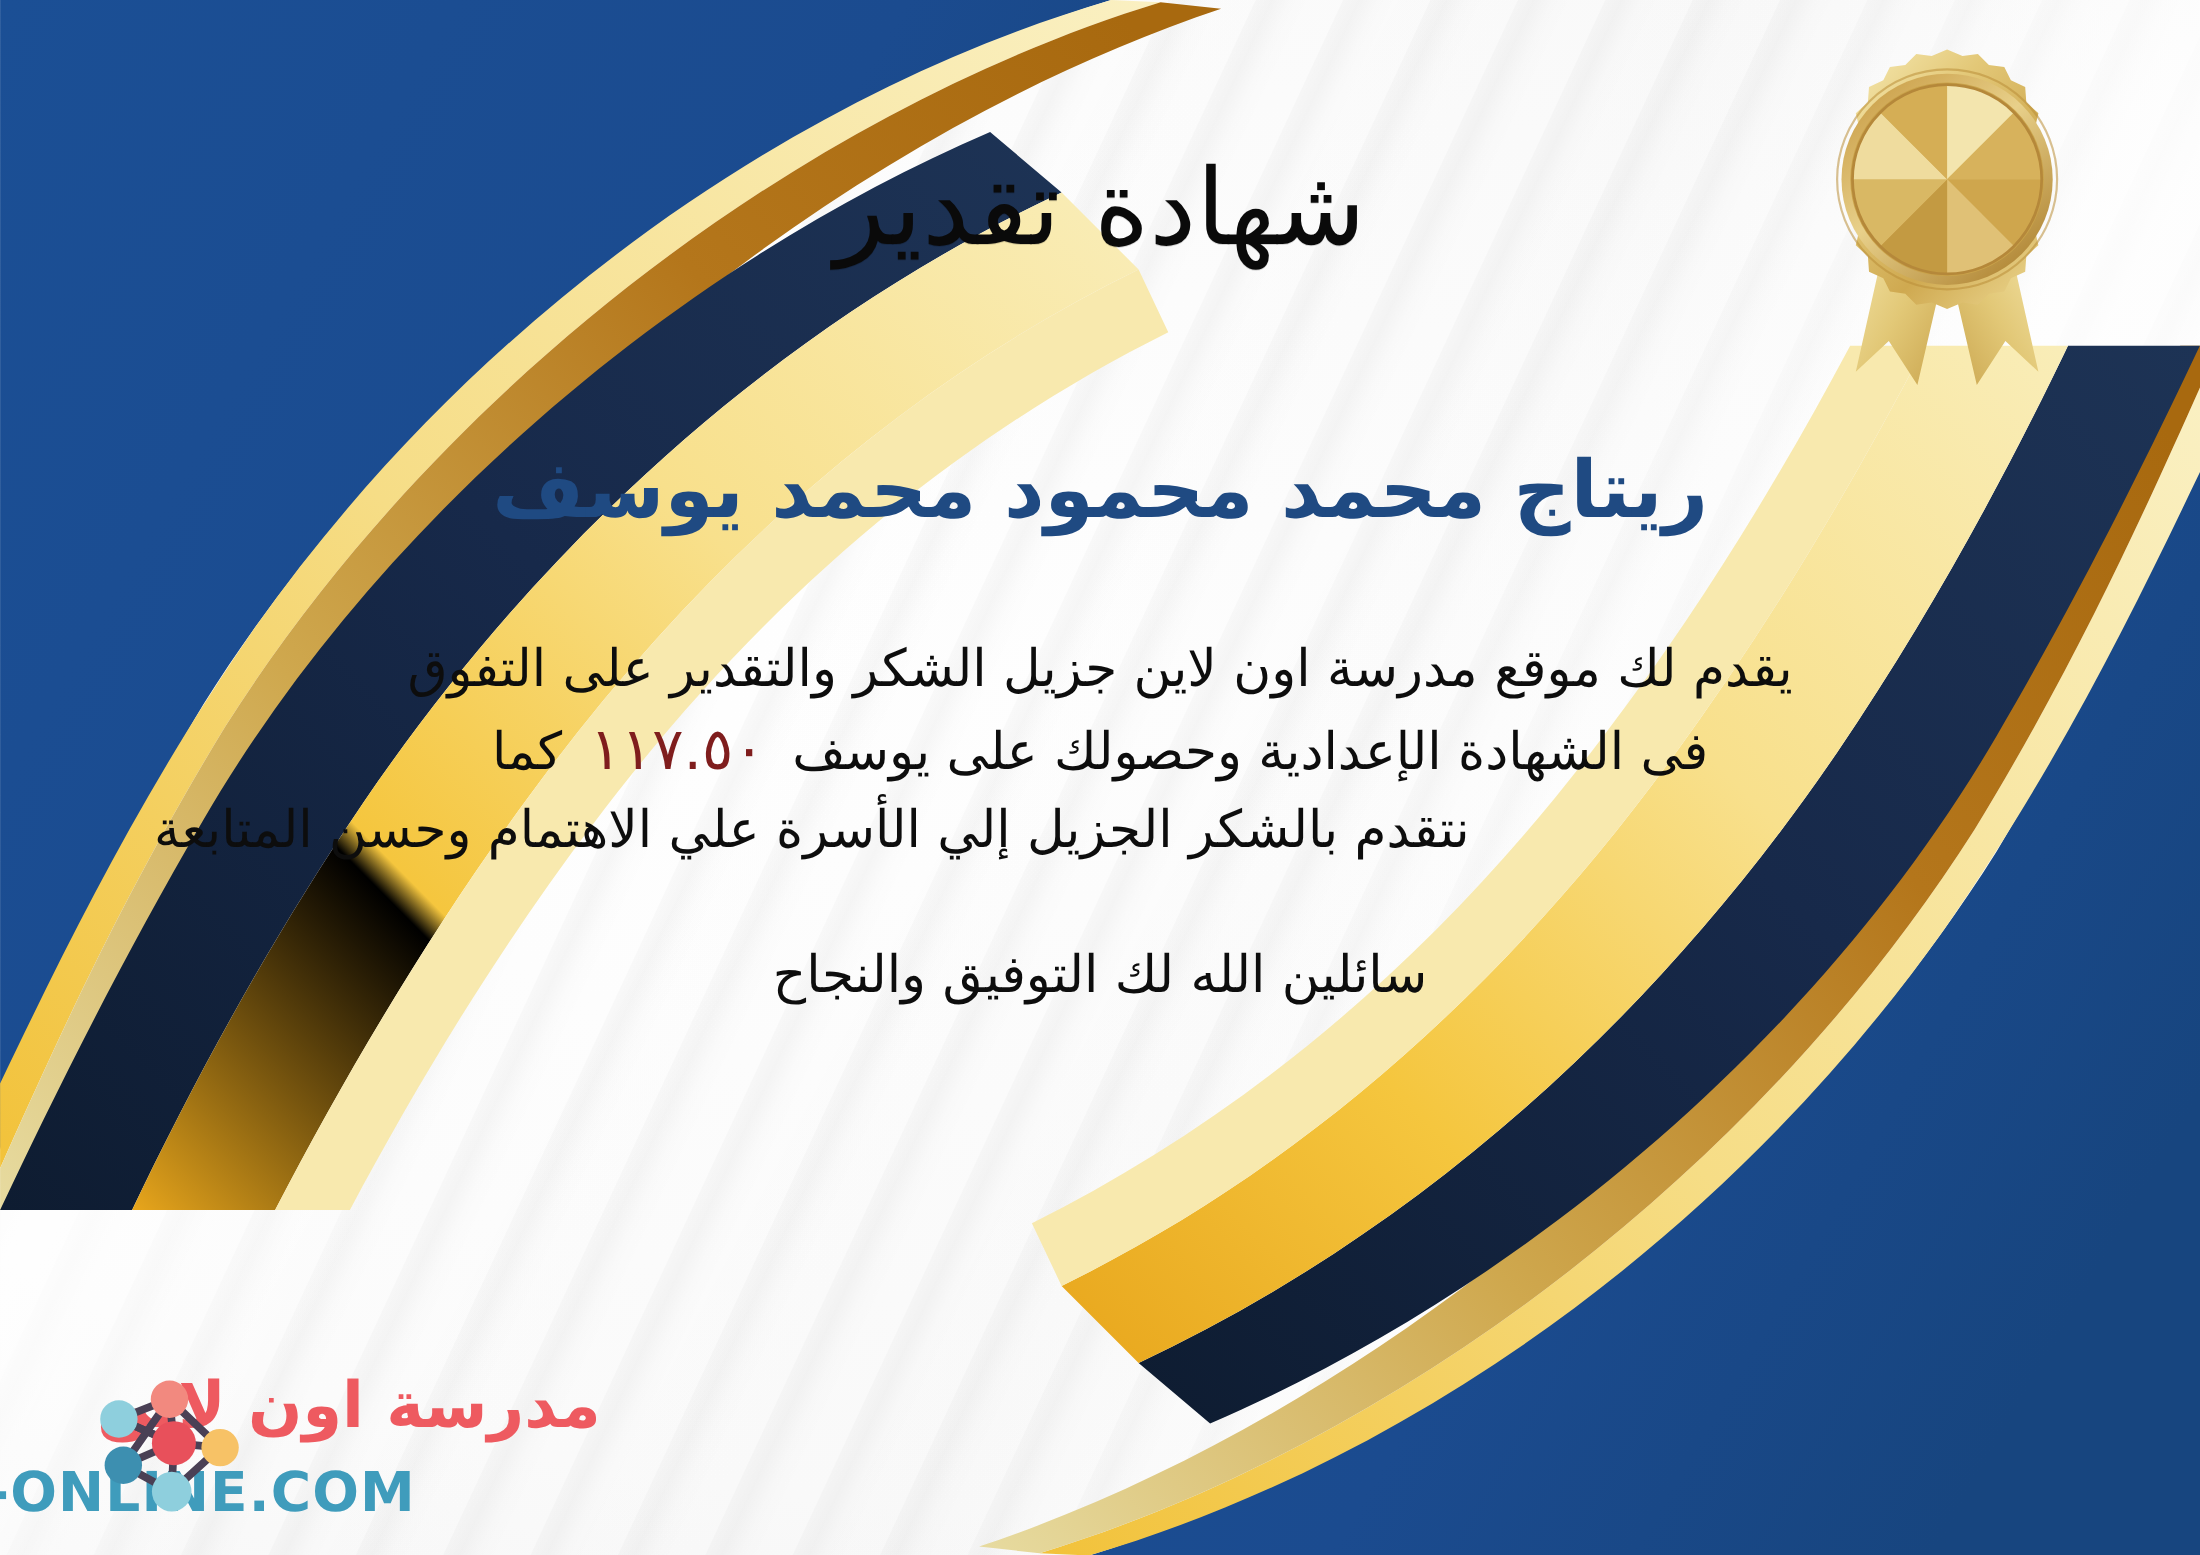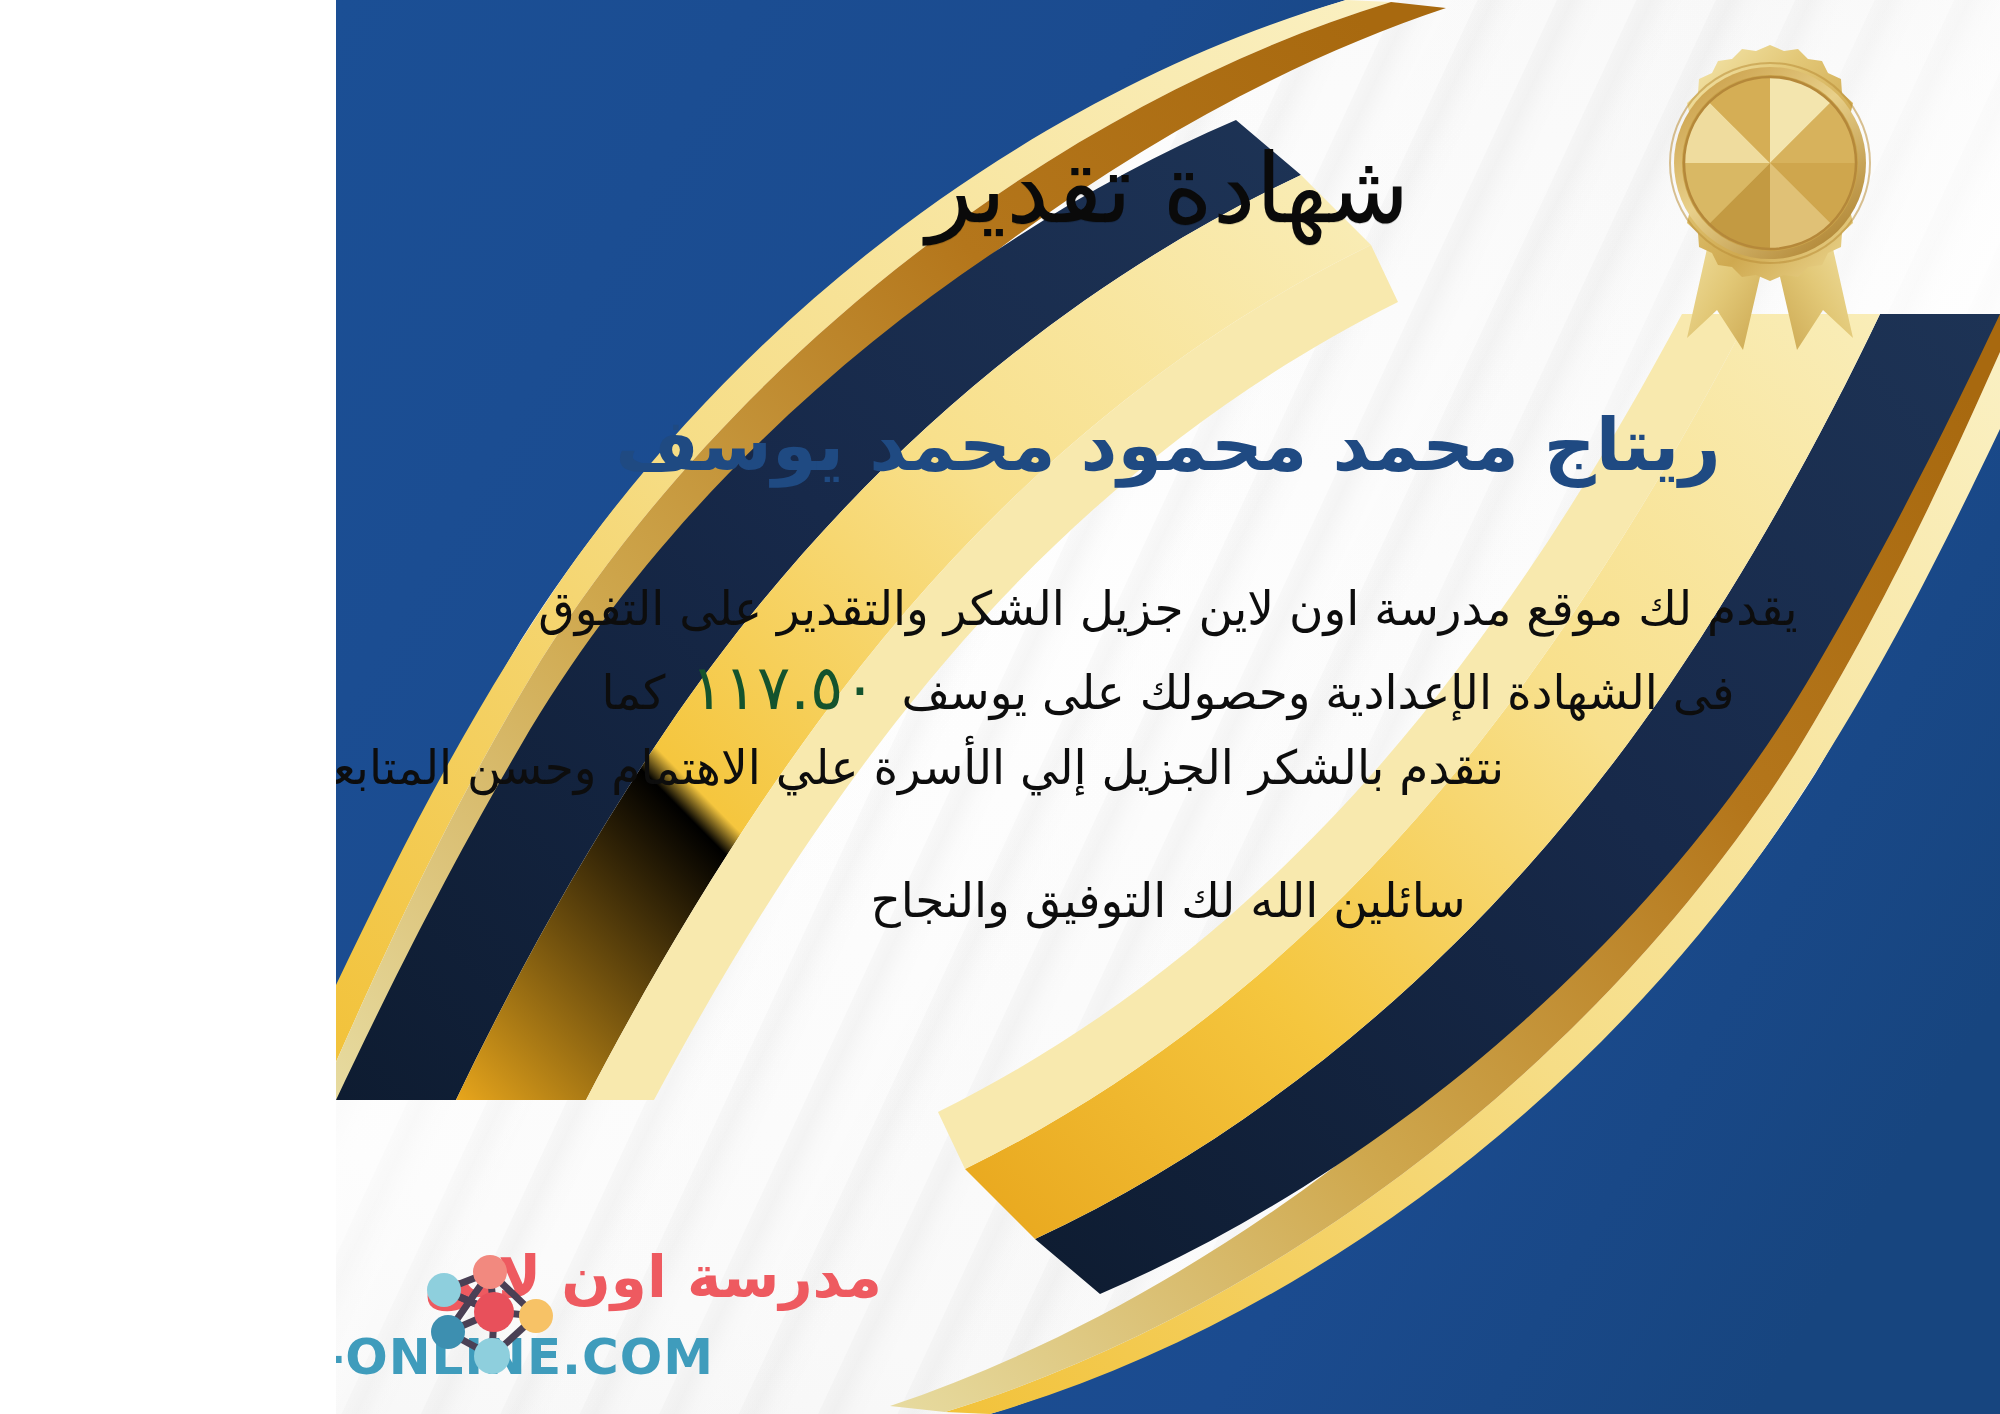--- a/index.html
+++ b/index.html
@@ -6,21 +6,21 @@
   * { margin:0; padding:0; box-sizing:border-box; }
   html, body {
     width:2000px; height:1414px;
     background:#ffffff;
     font-family:"DejaVu Sans","Liberation Sans",sans-serif;
     overflow:hidden;
   }
 
   .certificate{
     position:relative;
-    width:1664px; height:1414px;
+    width:2000px; height:1414px;
     overflow:hidden;
     background:#fdfdfd;
   }
 
   
   .paper-texture{
     position:absolute; inset:0;
     background:
       repeating-linear-gradient(115deg,
         rgba(0,0,0,0.000) 0px,
@@ -94,22 +94,22 @@
     font-size:47px;
     font-weight:400;
     line-height:1.46;
   }
   .body-line{ display:block; white-space:nowrap; }
   .body-line.l1{ letter-spacing:0.4px; }
   .body-line.l2{ text-align:center; letter-spacing:0.4px; }
   .body-line.l3{ text-align:left; letter-spacing:0.2px; }
 
   .score{
-    color:#14532d;
-    font-size:62px;
+    color:#7f1d1d;
+    font-size:53px;
     font-weight:400;
     letter-spacing:2px;
     padding:0 10px;
     direction:ltr;
     unicode-bidi:isolate;
     display:inline-block;
   }
 
   .closing-line{
     margin-top:65px;

